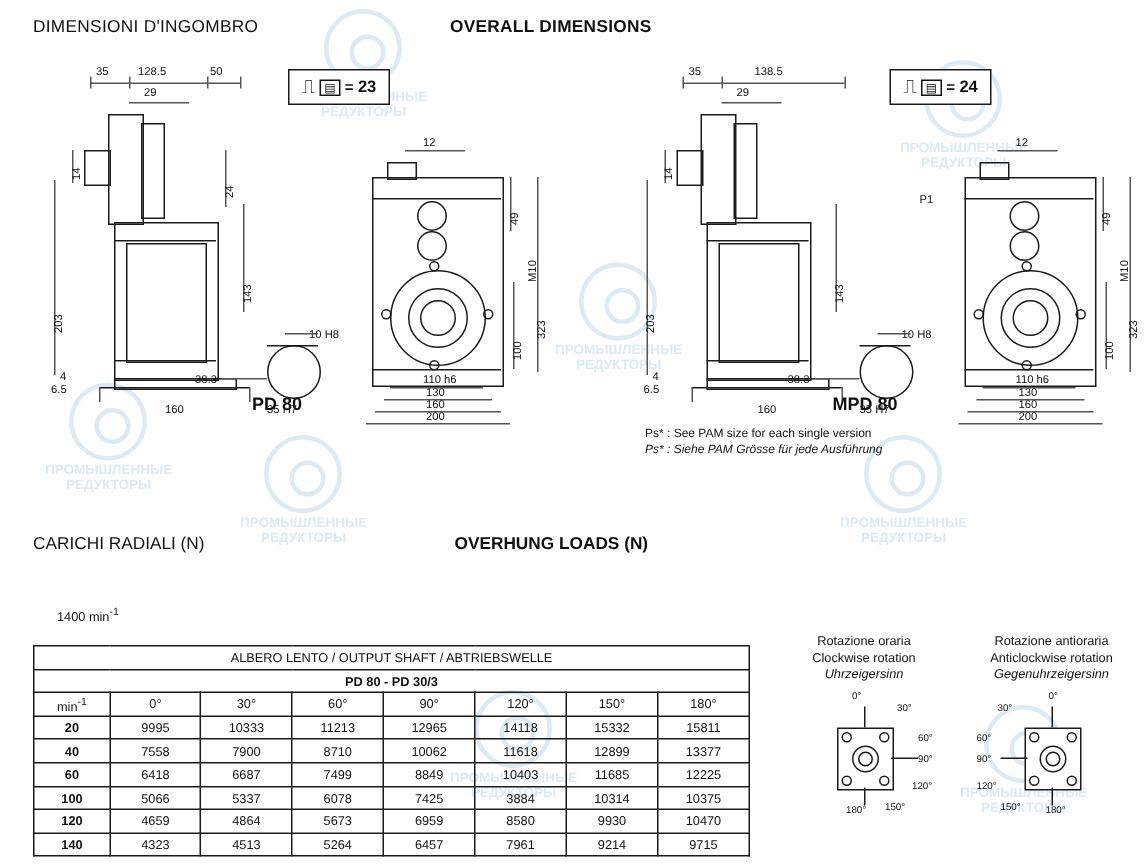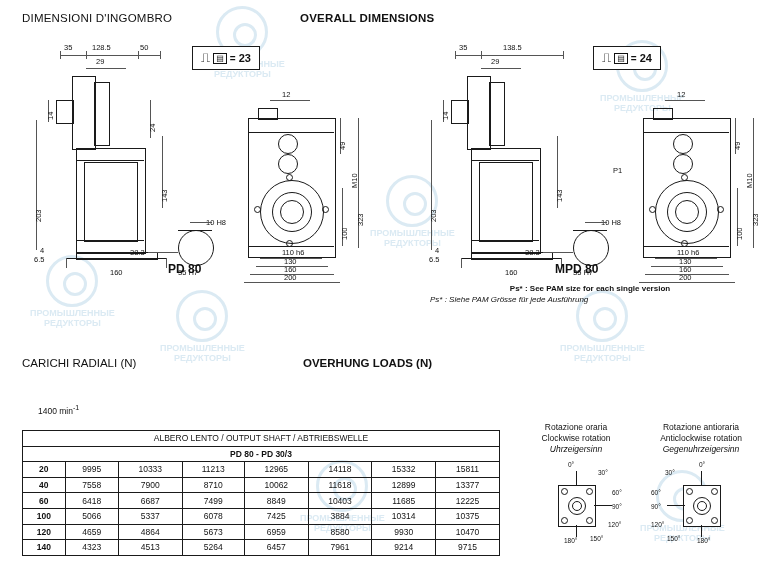--- a/index.html
+++ b/index.html
@@ -272,59 +272,71 @@
   <div class="circ" style="left:258px;top:94px;width:18px;height:18px;"></div>
   <div class="circ" style="left:258px;top:114px;width:18px;height:18px;"></div>
   <div class="circ" style="left:234px;top:166px;width:5px;height:5px;"></div>
   <div class="circ" style="left:302px;top:166px;width:5px;height:5px;"></div>
   <div class="circ" style="left:266px;top:134px;width:5px;height:5px;"></div>
   <div class="circ" style="left:266px;top:200px;width:5px;height:5px;"></div>
   <div class="box" style="left:238px;top:68px;width:18px;height:10px;"></div>
 
   <div class="ln lnh thin" style="left:250px;top:60px;width:40px;"></div>
   <div class="dim" style="left:262px;top:50px;">12</div>
-  <div class="dim" style="left:198px;top:88px;margin-top:38px;">P1</div>
+  <div class="dim" style="left:198px;top:88px;">P1</div>
   <div class="ln lnv thin" style="left:320px;top:78px;height:36px;"></div>
   <div class="dimv" style="left:318px;top:110px;">49</div>
   <div class="dimv" style="left:330px;top:148px;">M10</div>
   <div class="ln lnv thin" style="left:338px;top:78px;height:130px;"></div>
   <div class="dimv" style="left:336px;top:186px;">323</div>
   <div class="ln lnv thin" style="left:322px;top:148px;height:58px;"></div>
   <div class="dimv" style="left:320px;top:200px;">100</div>
 
   <div class="ln lnh thin" style="left:240px;top:218px;width:62px;"></div>
   <div class="dim" style="left:262px;top:208px;">110 h6</div>
   <div class="ln lnh thin" style="left:236px;top:226px;width:72px;"></div>
   <div class="dim" style="left:264px;top:217px;">130</div>
   <div class="ln lnh thin" style="left:230px;top:234px;width:84px;"></div>
   <div class="dim" style="left:264px;top:225px;">160</div>
   <div class="ln lnh thin" style="left:224px;top:242px;width:96px;"></div>
   <div class="dim" style="left:264px;top:233px;">200</div>
 </div>
 <div class="model" style="left:555px;top:262px;">MPD 80</div>
 
 <div class="notes" style="left:430px;top:284px;width:320px;">
-  <div style="font-weight:bold;text-align:center;">Ps* : See PAM size for each single version</div>
+  <div style="font-weight:normal;">Ps* : See PAM size for each single version</div>
   <div style="font-style:italic;">Ps* : Siehe PAM Grösse für jede Ausführung</div>
 </div>
 
 <div class="sec it">CARICHI RADIALI (N)</div>
 <div class="sec en">OVERHUNG LOADS (N)</div>
 
 <div style="position:absolute;left:38px;top:404px;font-size:8.5px;">
   <span>1400 min</span><sup>-1</sup>
 </div>
 
 <table class="tbl2">
   <tbody>
         <tr>
     <td colspan="8">ALBERO LENTO / OUTPUT SHAFT / ABTRIEBSWELLE</td>
   </tr>
   <tr>
     <td colspan="8" class="b">PD 80 - PD 30/3</td>
+  </tr>
+  <tr>
+    <td style="width:50px;">
+      <span>min</span><sup>-1</sup>
+    </td>
+    <td style="width:61px;">0°</td>
+    <td style="width:61px;">30°</td>
+    <td style="width:61px;">60°</td>
+    <td style="width:61px;">90°</td>
+    <td style="width:61px;">120°</td>
+    <td style="width:61px;">150°</td>
+    <td style="width:61px;">180°</td>
   </tr>
   <tr>
     <td class="lead">20</td>
     <td>9995</td>
     <td>10333</td>
     <td>11213</td>
     <td>12965</td>
     <td>14118</td>
     <td>15332</td>
     <td>15811</td>

